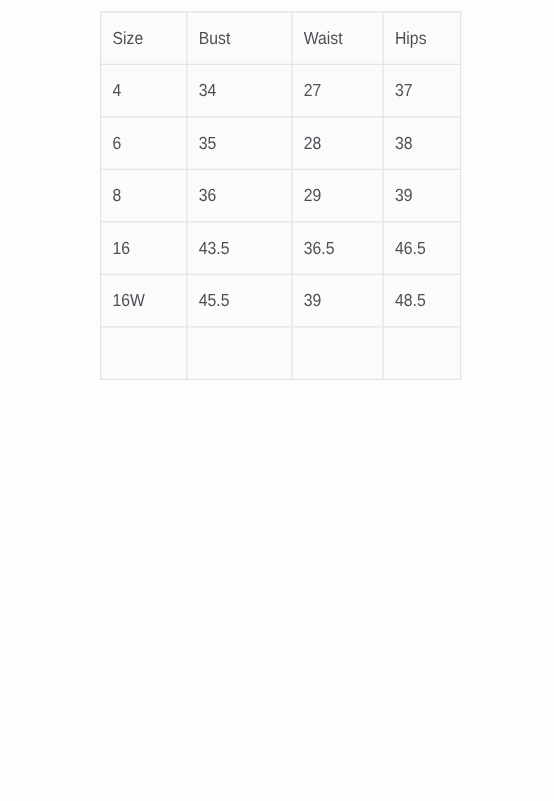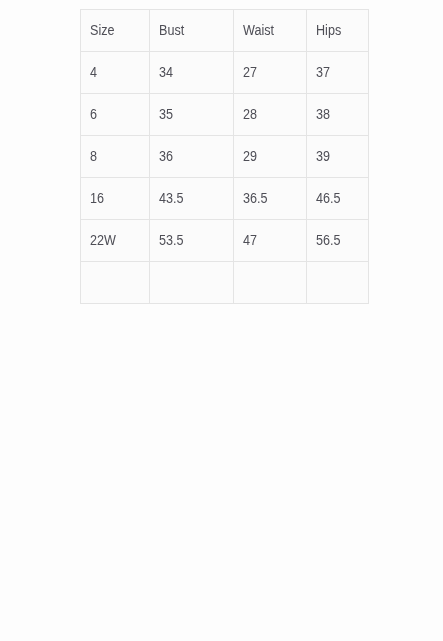--- a/index.html
+++ b/index.html
@@ -89,24 +89,24 @@
           <td><span class="tx">29</span></td>
           <td><span class="tx">39</span></td>
         </tr>
         <tr>
           <td><span class="tx">16</span></td>
           <td><span class="tx">43.5</span></td>
           <td><span class="tx">36.5</span></td>
           <td><span class="tx">46.5</span></td>
         </tr>
         <tr>
-          <td><span class="tx">22W</span></td>
-          <td><span class="tx">53.5</span></td>
-          <td><span class="tx">47</span></td>
-          <td><span class="tx">56.5</span></td>
+          <td><span class="tx">16W</span></td>
+          <td><span class="tx">45.5</span></td>
+          <td><span class="tx">39</span></td>
+          <td><span class="tx">48.5</span></td>
         </tr>
       </tbody>
     <tfoot>
       <tr>
         <td></td>
         <td></td>
         <td></td>
         <td></td>
       </tr>
     </tfoot>

